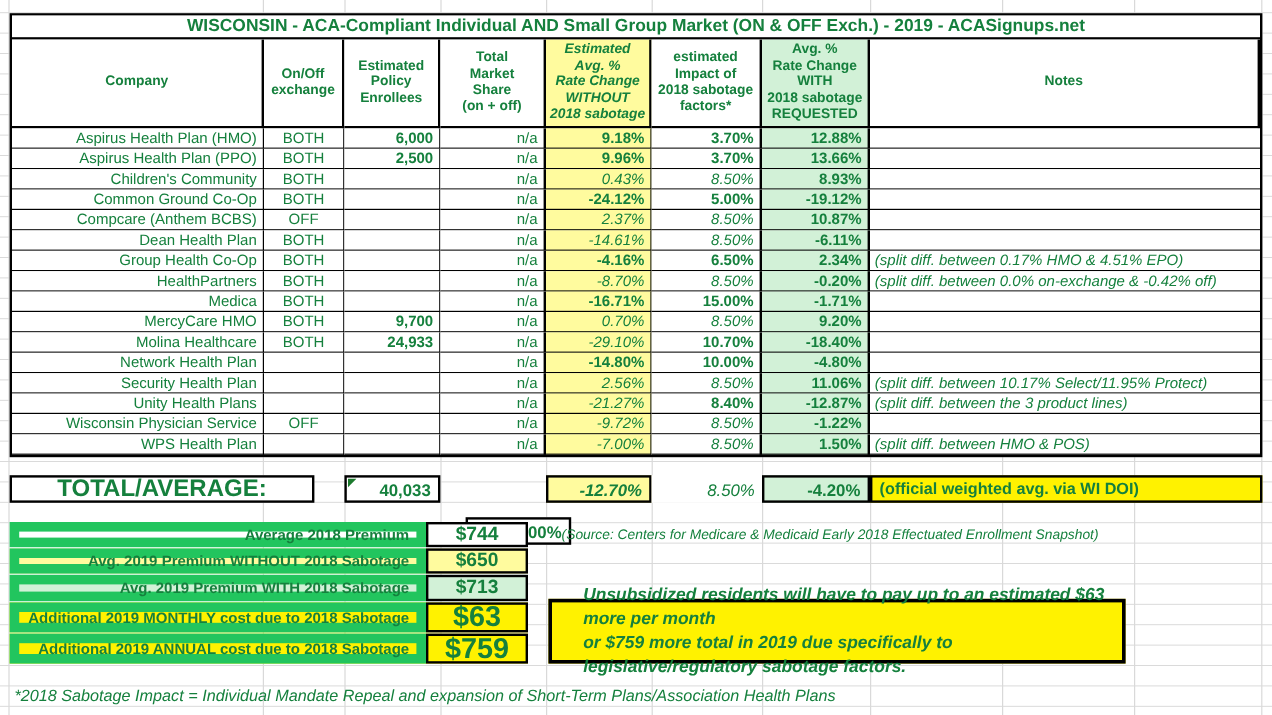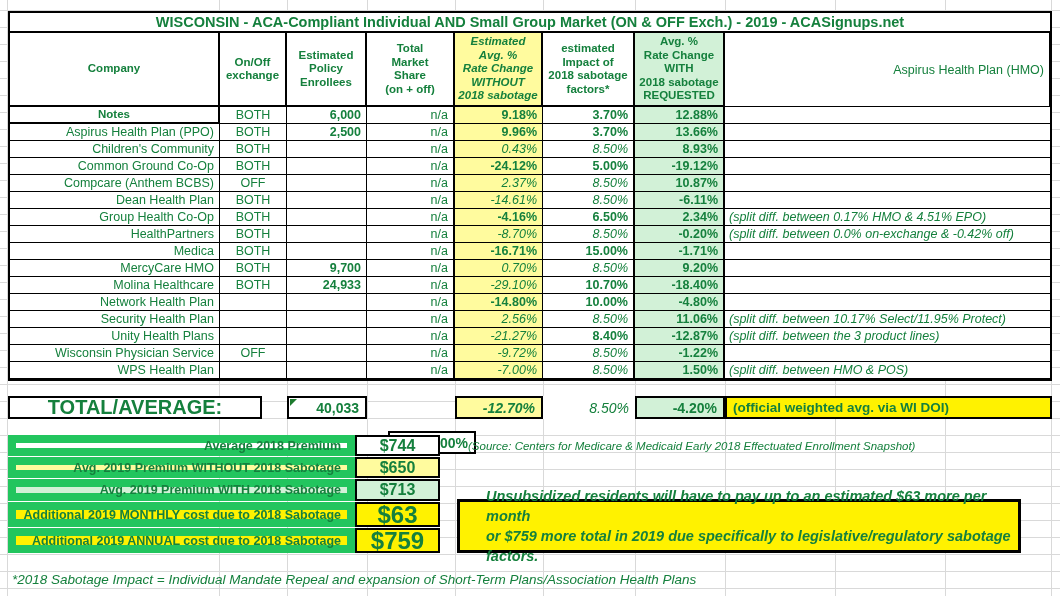--- a/index.html
+++ b/index.html
@@ -66,21 +66,21 @@
   .nob{border:none;background:#fff;font-weight:normal;font-style:italic;}
   
   .sumlabel{position:absolute;left:8px;width:347px;box-sizing:border-box;border:8px solid #22c55e;
     display:flex;align-items:center;justify-content:flex-end;padding-right:6px;
     font-weight:bold;font-size:12.5px;background:#fff;}
   .sumval{position:absolute;left:355px;width:85px;box-sizing:border-box;border:2px solid #000;
     display:flex;align-items:center;justify-content:center;font-weight:bold;font-size:16px;background:#fff;}
   .sumval.big{font-size:24px;}
   .srcnote{position:absolute;left:468px;top:440px;font-style:italic;font-size:11.5px;}
   .bignote{
-    position:absolute;left:457px;top:499px;width:564px;height:54px;box-sizing:border-box;
+    position:absolute;left:457px;top:499px;width:481px;height:54px;box-sizing:border-box;
     background:var(--brightyellow);border:3px solid #000;
     display:flex;flex-direction:column;justify-content:center;padding-left:26px;
     font-weight:bold;font-style:italic;font-size:14.5px;line-height:20px;
   }
   .footnote{position:absolute;left:12px;top:572px;font-style:italic;font-size:13.5px;}
 </style>
 </head>
 <body>
 
 <div class="sheet" style="--paleyellow: #FFFB9E; --palegreen: #D2F1D7; --brightyellow: #FFF200;">
@@ -105,23 +105,23 @@
 2018 sabotage</div>
     <div class="cell hc">estimated
 Impact of
 2018 sabotage
 factors*</div>
     <div class="cell hc bgG">Avg. %
 Rate Change
 WITH
 2018 sabotage
 REQUESTED</div>
-    <div class="cell dc c-company r">Aspirus Health Plan (HMO)</div>
-
-  <div class="cell hc">Notes</div>
+    <div class="cell hc">Notes</div>
+
+  <div class="cell dc c-company r">Aspirus Health Plan (HMO)</div>
       <div class="cell dc c-exchange c">BOTH</div>
       <div class="cell dc c-enrollees r">6,000</div>
       <div class="cell dc c-share r bR2">n/a</div>
       <div class="cell dc c-without r bgY b">9.18%</div>
       <div class="cell dc c-impact r bR2 b">3.70%</div>
       <div class="cell dc c-with r bgG bR2">12.88%</div>
       <div class="cell dc c-note last"></div>
       <div class="cell dc c-company r">Aspirus Health Plan (PPO)</div>
       <div class="cell dc c-exchange c">BOTH</div>
       <div class="cell dc c-enrollees r">2,500</div>

